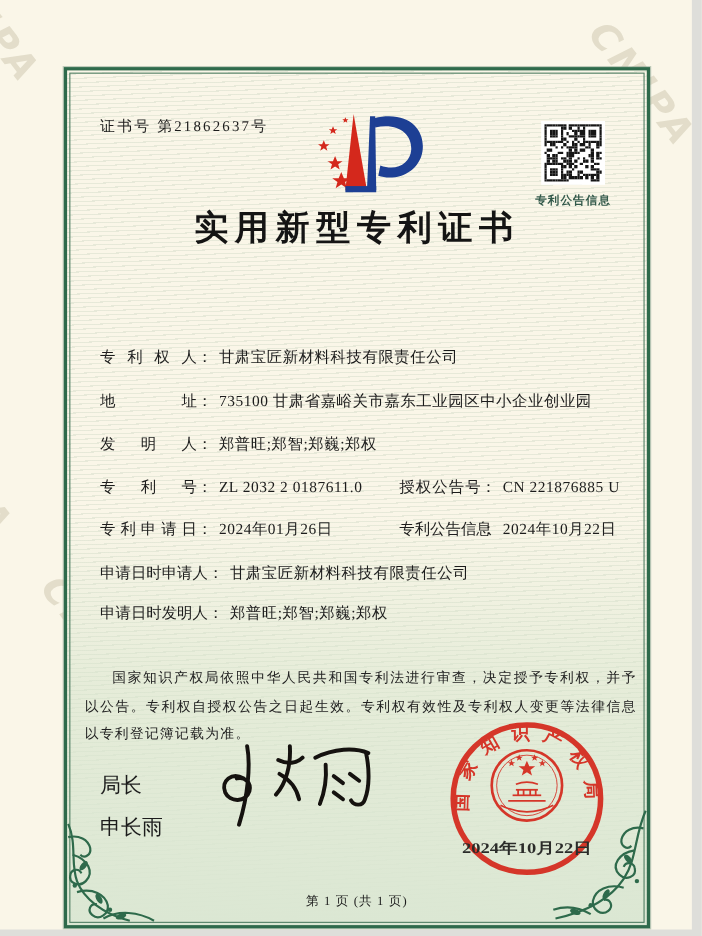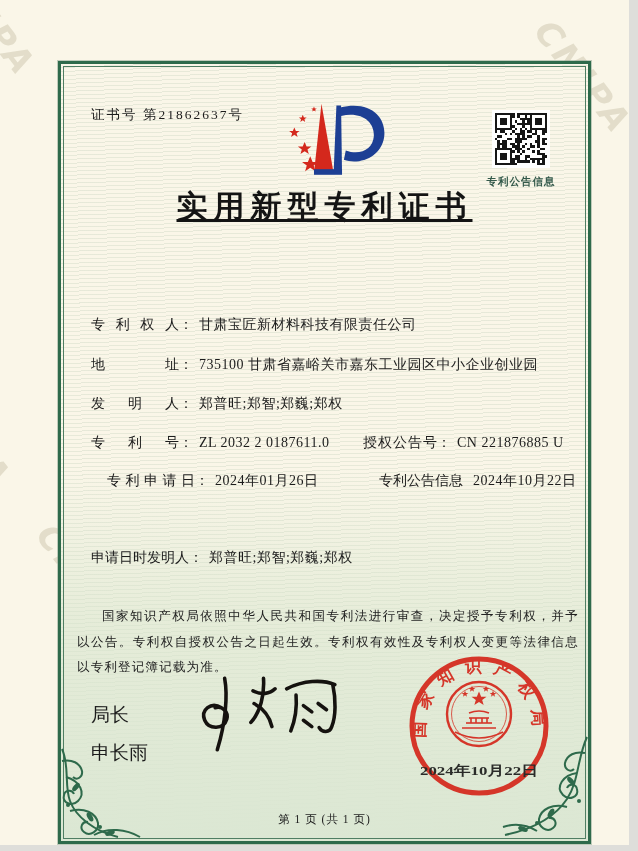--- a/index.html
+++ b/index.html
@@ -38,21 +38,21 @@
   .frame-inner{
     position:absolute;inset:2px;border:1px solid #4f7e63;pointer-events:none;
   }
   .content{position:absolute;inset:0;z-index:3;}
   .cert-no{
     position:absolute;left:30px;top:42px;font-size:13.5px;letter-spacing:2px;
   }
   .logo{position:absolute;left:205px;top:36px;}
   .doc-title{
     position:absolute;left:0;right:0;top:122px;text-align:center;
-    font-size:31px;font-weight:700;letter-spacing:6px;color:#141414;text-decoration:underline;
+    font-size:31px;font-weight:700;letter-spacing:6px;color:#141414;
   }
   .qr-wrap{position:absolute;left:418px;top:46px;width:84px;text-align:center;}
   .qr{
     width:58px;height:58px;margin:0 auto;background:#fff;padding:3px;
     display:grid;grid-template-columns:repeat(21,1fr);grid-template-rows:repeat(21,1fr);
   }
   .qr i{display:block;}
   .qr i.b{background:#161616;}
   .qr-label{
     margin-top:7px;font-size:10.5px;letter-spacing:1px;color:#33594a;font-weight:700;
@@ -582,25 +582,28 @@
       </div>
       <div class="row" style="top:331px;">
         <span class="lab">发明人</span><span class="colon">：</span><span class="val">郑普旺;郑智;郑巍;郑权</span>
       </div>
       <div class="row" style="top:370px;">
         <span class="lab">专利号</span><span class="colon">：</span><span class="val">ZL 2032 2 0187611.0</span>
         <span class="col2">
           <span class="lab2">授权公告号</span><span class="colon">：</span><span class="val">CN 221876885 U</span>
         </span>
       </div>
-      <div class="row" style="top:408px;margin-left:16px;">
+      <div class="row" style="top:408px;">
         <span class="lab">专利申请日</span><span class="colon">：</span><span class="val">2024年01月26日</span>
         <span class="col2">
           <span class="lab2">专利公告信息</span><span class="colon">：</span><span class="val">2024年10月22日</span>
         </span>
+      </div>
+      <div class="row" style="top:448px;">
+        <span class="lab auto">申请日时申请人</span><span class="colon">：</span><span class="val">甘肃宝匠新材料科技有限责任公司</span>
       </div>
       <div class="row" style="top:485px;">
         <span class="lab auto">申请日时发明人</span><span class="colon">：</span><span class="val">郑普旺;郑智;郑巍;郑权</span>
       </div>
 
       <div class="statement">国家知识产权局依照中华人民共和国专利法进行审查，决定授予专利权，并予以公告。专利权自授权公告之日起生效。专利权有效性及专利权人变更等法律信息以专利登记簿记载为准。</div>
 
       <div class="sig-block">
         <div>局长</div>
         <div>申长雨</div>

